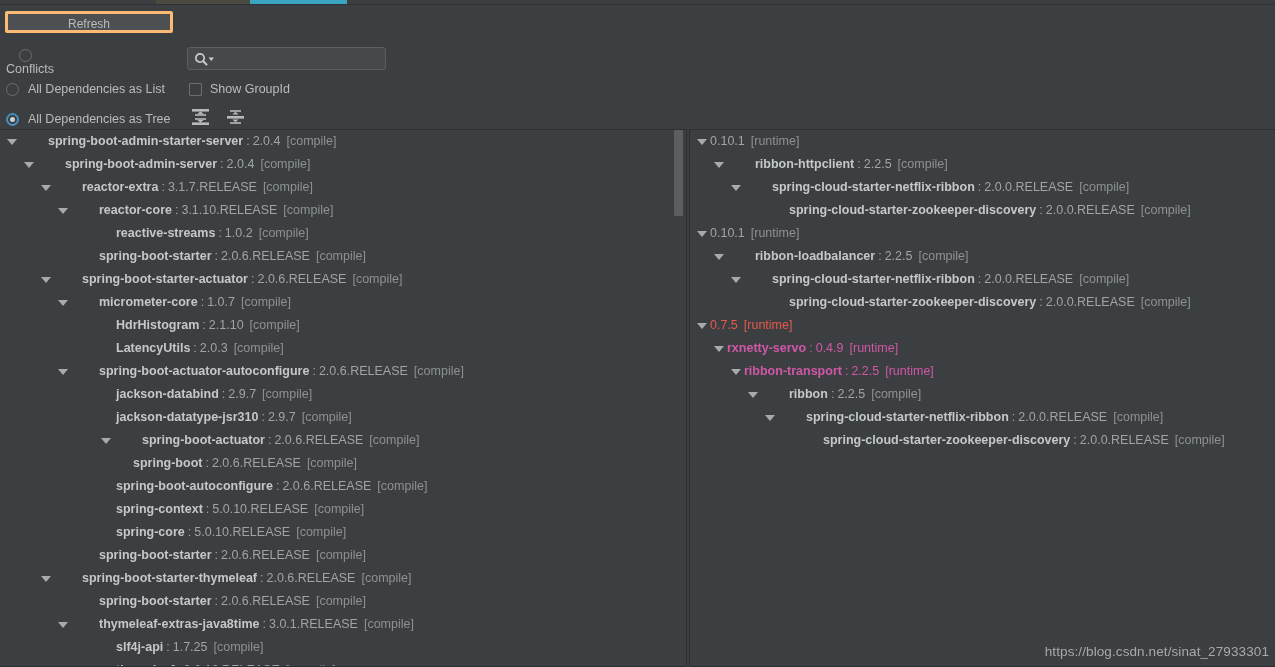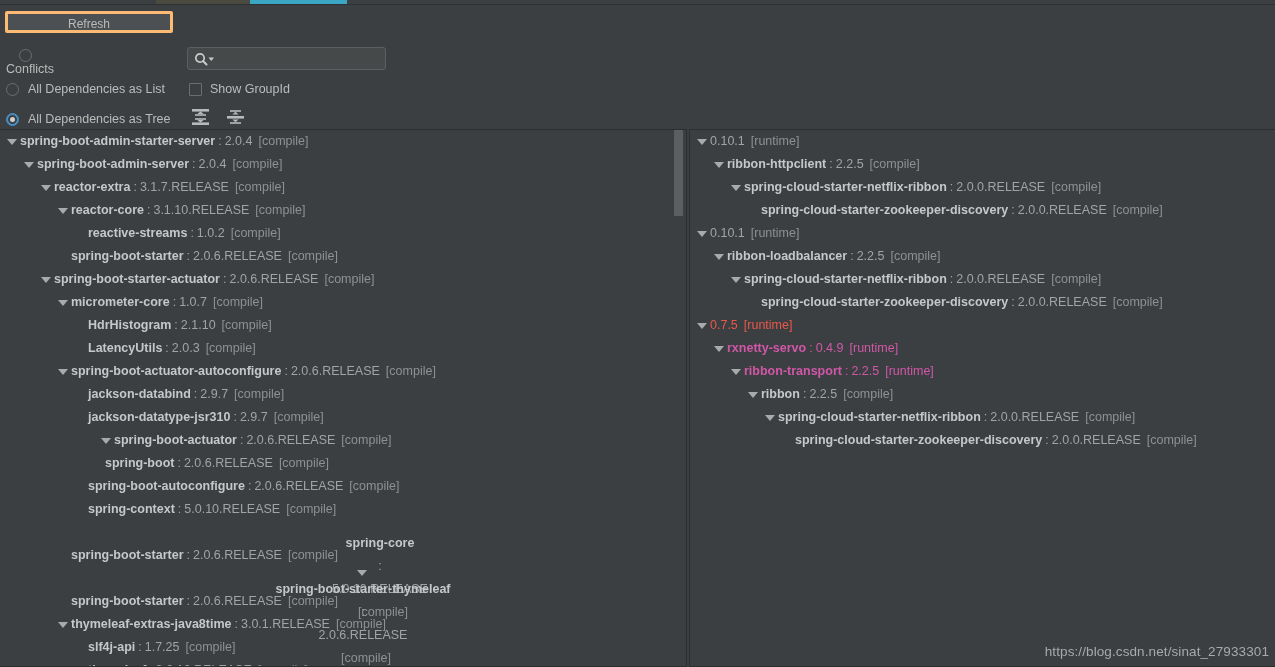--- a/index.html
+++ b/index.html
@@ -148,21 +148,21 @@
     border-left: 5px solid transparent;
     border-right: 5px solid transparent;
     border-top: 6px solid #a7abab;
   }
   .artifact { font-weight: bold; }
   .sep   { color: #9a9d9e; margin: 0 3px; }
   .ver   { }
   .scope { margin-left: 6px; }
 
   
-  .c-normal .artifact { color: #c4c8c9; }
+  .c-normal .artifact { color: #c4c8c9; margin-left: 28px; }
   .c-normal .ver      { color: #a0a4a5; }
   .c-normal .scope    { color: #8d9192; }
   .c-normal .sep      { color: #a0a4a5; }
 
   .c-red .artifact,
   .c-red .ver,
   .c-red .sep   { color: #e8584a; }
   .c-red .scope { color: #e8584a; }
 
   .c-pink .artifact,
@@ -372,35 +372,35 @@
           <span class="ver">2.0.6.RELEASE</span>
           <span class="scope">[compile]</span>
         </div>
         <div class="node c-normal" style="padding-left: 74px;">
           <span class="arrow"></span>
           <span class="artifact">spring-context</span>
           <span class="sep">:</span>
           <span class="ver">5.0.10.RELEASE</span>
           <span class="scope">[compile]</span>
         </div>
-        <div class="node c-normal" style="padding-left: 74px; flex-direction: column;">
+        <div class="node c-normal" style="padding-left: 74px;">
           <span class="arrow"></span>
           <span class="artifact">spring-core</span>
           <span class="sep">:</span>
           <span class="ver">5.0.10.RELEASE</span>
           <span class="scope">[compile]</span>
         </div>
         <div class="node c-normal" style="padding-left: 57px;">
           <span class="arrow"></span>
           <span class="artifact">spring-boot-starter</span>
           <span class="sep">:</span>
           <span class="ver">2.0.6.RELEASE</span>
           <span class="scope">[compile]</span>
         </div>
-        <div class="node c-normal" style="padding-left: 40px; flex-direction: column;">
+        <div class="node c-normal" style="padding-left: 40px;">
           <span class="arrow has"></span>
           <span class="artifact">spring-boot-starter-thymeleaf</span>
           <span class="sep">:</span>
           <span class="ver">2.0.6.RELEASE</span>
           <span class="scope">[compile]</span>
         </div>
         <div class="node c-normal" style="padding-left: 57px;">
           <span class="arrow"></span>
           <span class="artifact">spring-boot-starter</span>
           <span class="sep">:</span>

